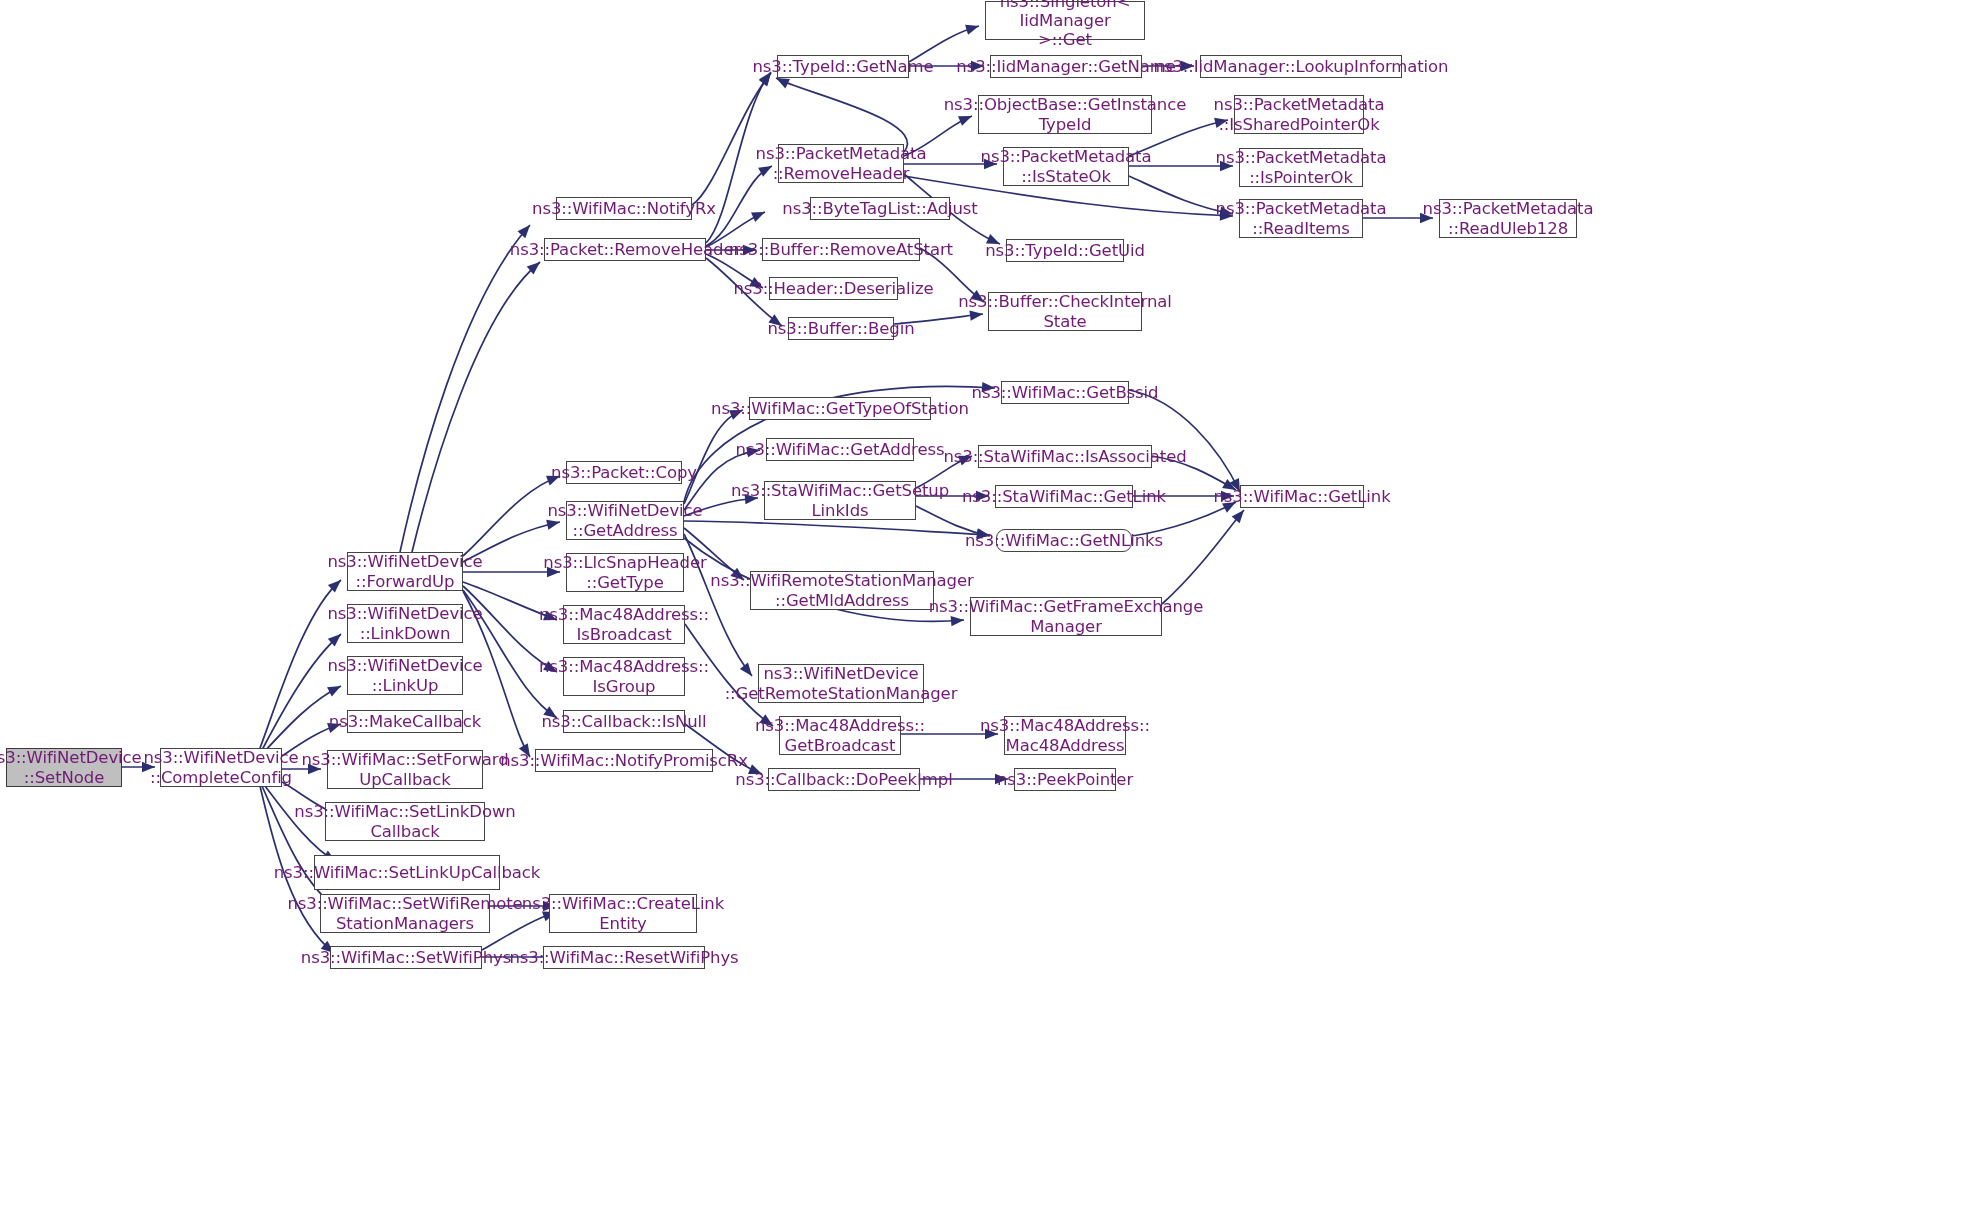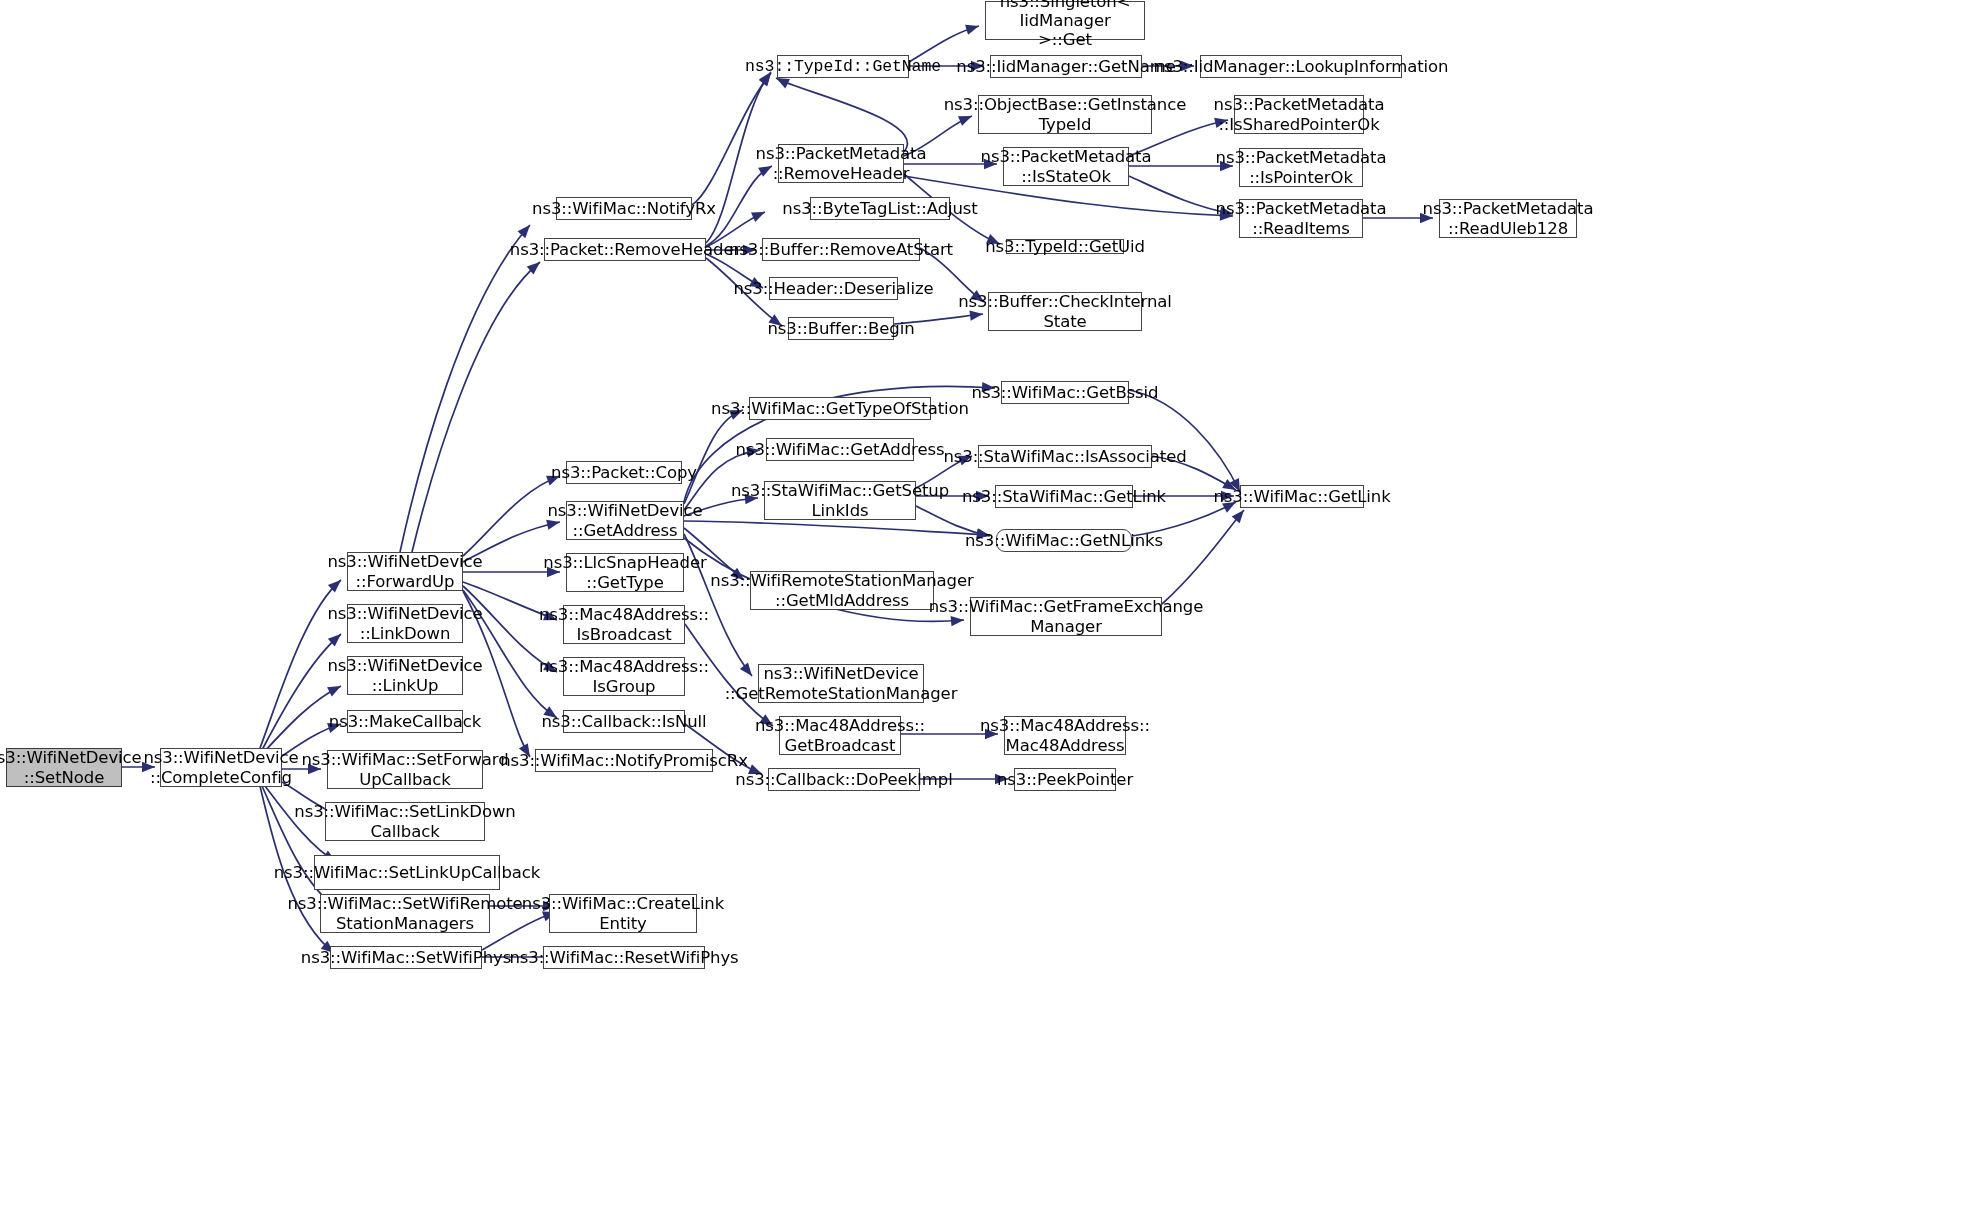--- a/index.html
+++ b/index.html
@@ -21,21 +21,21 @@
     top: 0;
     width: 1981px;
     height: 1230px;
     pointer-events: none;
   }
   .node {
     position: absolute;
     box-sizing: border-box;
     border: 1.6px solid #444444;
     background: #ffffff;
-    color: #000000;
+    color: #701a75;
     display: flex;
     align-items: center;
     justify-content: center;
     text-align: center;
     line-height: 1.17;
     font-size: 16.5px;
     letter-spacing: -0.1px;
     white-space: pre-line;
     padding: 0 12px;
   }
@@ -211,21 +211,21 @@
       <div class="node" style="left: 566px; top: 501px; width: 118px; height: 39px;">ns3::WifiNetDevice
 ::GetAddress</div>
       <div class="node" style="left: 566px; top: 553px; width: 118px; height: 39px;">ns3::LlcSnapHeader
 ::GetType</div>
       <div class="node" style="left: 563px; top: 605px; width: 122px; height: 39px;">ns3::Mac48Address::
 IsBroadcast</div>
       <div class="node" style="left: 563px; top: 657px; width: 122px; height: 39px;">ns3::Mac48Address::
 IsGroup</div>
       <div class="node" style="left: 563px; top: 710px; width: 122px; height: 23px;">ns3::Callback::IsNull</div>
       <div class="node" style="left: 535px; top: 749px; width: 178px; height: 23px;">ns3::WifiMac::NotifyPromiscRx</div>
-      <div class="node" style="left: 777px; top: 55px; width: 132px; height: 23px; font-family: Liberation Mono, monospace;">ns3::TypeId::GetName</div>
+      <div class="node" style="left: 777px; top: 55px; width: 132px; height: 23px;">ns3::TypeId::GetName</div>
       <div class="node" style="left: 778px; top: 144px; width: 126px; height: 39px;">ns3::PacketMetadata
 ::RemoveHeader</div>
       <div class="node" style="left: 810px; top: 197px; width: 140px; height: 23px;">ns3::ByteTagList::Adjust</div>
       <div class="node" style="left: 762px; top: 238px; width: 158px; height: 23px;">ns3::Buffer::RemoveAtStart</div>
       <div class="node" style="left: 769px; top: 277px; width: 129px; height: 23px;">ns3::Header::Deserialize</div>
       <div class="node" style="left: 788px; top: 317px; width: 106px; height: 23px;">ns3::Buffer::Begin</div>
       <div class="node" style="left: 749px; top: 397px; width: 182px; height: 23px;">ns3::WifiMac::GetTypeOfStation</div>
       <div class="node" style="left: 766px; top: 438px; width: 148px; height: 23px;">ns3::WifiMac::GetAddress</div>
       <div class="node" style="left: 764px; top: 481px; width: 152px; height: 39px;">ns3::StaWifiMac::GetSetup
 LinkIds</div>
@@ -236,21 +236,21 @@
       <div class="node" style="left: 779px; top: 716px; width: 122px; height: 39px;">ns3::Mac48Address::
 GetBroadcast</div>
       <div class="node" style="left: 768px; top: 768px; width: 152px; height: 23px;">ns3::Callback::DoPeekImpl</div>
       <div class="node" style="left: 985px; top: 1px; width: 160px; height: 39px;">ns3::Singleton&lt; IidManager
 &gt;::Get</div>
       <div class="node" style="left: 990px; top: 55px; width: 152px; height: 23px;">ns3::IidManager::GetName</div>
       <div class="node" style="left: 978px; top: 95px; width: 174px; height: 39px;">ns3::ObjectBase::GetInstance
 TypeId</div>
       <div class="node" style="left: 1003px; top: 147px; width: 126px; height: 39px;">ns3::PacketMetadata
 ::IsStateOk</div>
-      <div class="node" style="left: 1006px; top: 239px; width: 118px; height: 15px;">ns3::TypeId::GetUid</div>
+      <div class="node" style="left: 1006px; top: 239px; width: 118px; height: 23px;">ns3::TypeId::GetUid</div>
       <div class="node" style="left: 988px; top: 292px; width: 154px; height: 39px;">ns3::Buffer::CheckInternal
 State</div>
       <div class="node" style="left: 1001px; top: 381px; width: 128px; height: 23px;">ns3::WifiMac::GetBssid</div>
       <div class="node" style="left: 978px; top: 445px; width: 174px; height: 23px;">ns3::StaWifiMac::IsAssociated</div>
       <div class="node" style="left: 995px; top: 485px; width: 138px; height: 23px;">ns3::StaWifiMac::GetLink</div>
       <div class="node" style="left: 996px; top: 529px; width: 136px; height: 23px; border-radius: 9px;">ns3::WifiMac::GetNLinks</div>
       <div class="node" style="left: 970px; top: 597px; width: 192px; height: 39px;">ns3::WifiMac::GetFrameExchange
 Manager</div>
       <div class="node" style="left: 1004px; top: 716px; width: 122px; height: 39px;">ns3::Mac48Address::
 Mac48Address</div>

